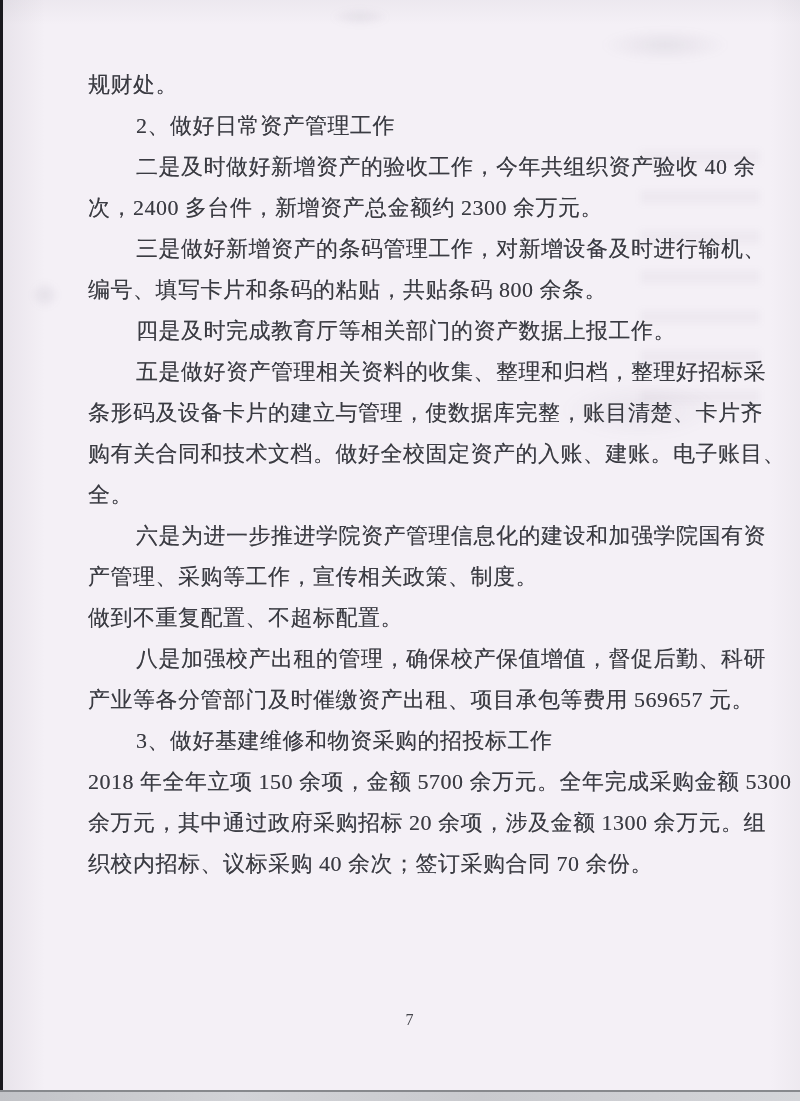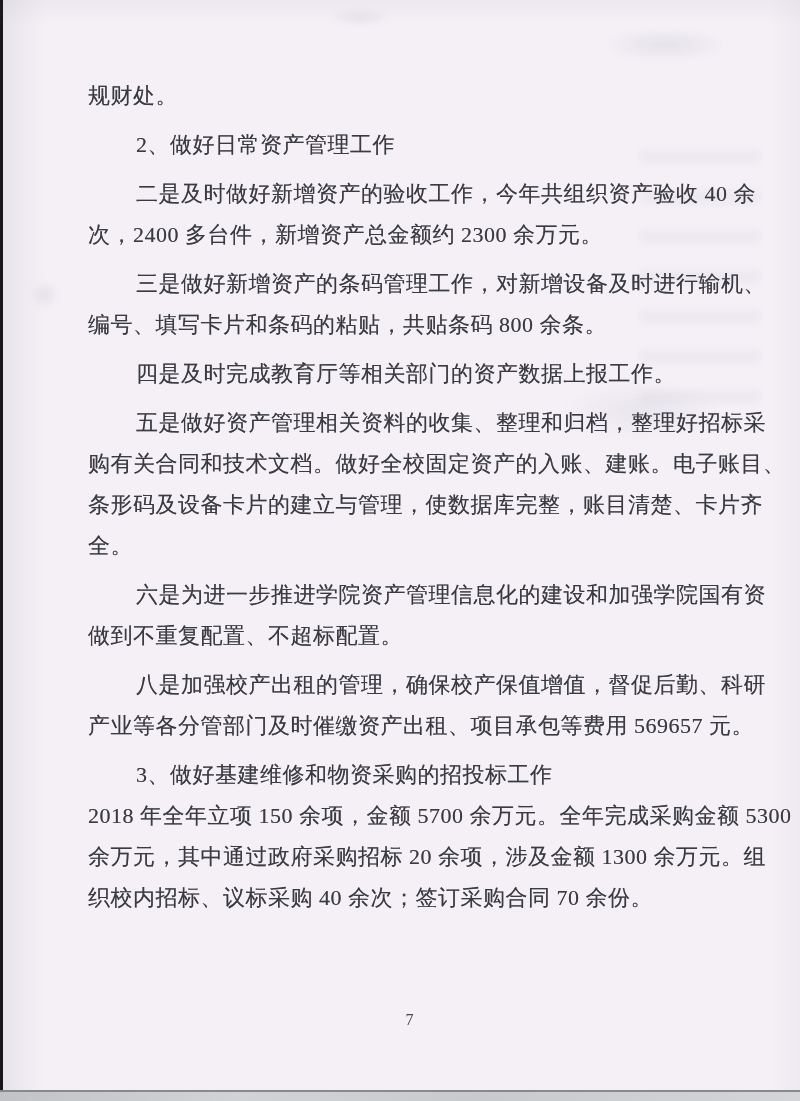--- a/index.html
+++ b/index.html
@@ -28,35 +28,34 @@
   .bottom-band {
     position: absolute;
     left: 0; bottom: 0;
     width: 100%; height: 9px;
     background: linear-gradient(90deg, #c2c3c7, #d2d3d7 30%, #c9cace 60%, #d4d5d9);
     border-top: 2px solid #87898d;
   }
   .content {
     position: absolute;
     left: 88px;
-    top: 75px;
+    top: 64px;
     width: 640px;
   }
   .line {
     height: 41px;
     line-height: 41px;
     font-size: 22px;
     color: #3a3b42;
     letter-spacing: 0.5px;
     white-space: nowrap;
     text-shadow: 0 0 0.6px rgba(58,59,66,0.55);
   }
   .line[data-indent="true"] {
     padding-left: 48px;
-    margin-top: 8px;
   }
   .page-number {
     position: absolute;
     top: 1011px;
     left: 10px;
     width: 100%;
     text-align: center;
     font-size: 16px;
     color: #46474d;
     letter-spacing: 1px;
@@ -93,24 +92,25 @@
 
   <div class="content">
     <div class="line" data-indent="false">规财处。</div>
     <div class="line" data-indent="true">2、做好日常资产管理工作</div>
     <div class="line" data-indent="true">二是及时做好新增资产的验收工作，今年共组织资产验收 40 余</div>
     <div class="line" data-indent="false">次，2400 多台件，新增资产总金额约 2300 余万元。</div>
     <div class="line" data-indent="true">三是做好新增资产的条码管理工作，对新增设备及时进行输机、</div>
     <div class="line" data-indent="false">编号、填写卡片和条码的粘贴，共贴条码 800 余条。</div>
     <div class="line" data-indent="true">四是及时完成教育厅等相关部门的资产数据上报工作。</div>
     <div class="line" data-indent="true">五是做好资产管理相关资料的收集、整理和归档，整理好招标采</div>
+    <div class="line" data-indent="false">条形码及设备卡片的建立与管理，使数据库完整，账目清楚、卡片齐</div>
     <div class="line" data-indent="false">购有关合同和技术文档。做好全校固定资产的入账、建账。电子账目、</div>
-    <div class="line" data-indent="false">条形码及设备卡片的建立与管理，使数据库完整，账目清楚、卡片齐</div>
     <div class="line" data-indent="false">全。</div>
     <div class="line" data-indent="true">六是为进一步推进学院资产管理信息化的建设和加强学院国有资</div>
+    <div class="line" data-indent="false">产管理、采购等工作，宣传相关政策、制度。</div>
     <div class="line" data-indent="false">做到不重复配置、不超标配置。</div>
     <div class="line" data-indent="true">八是加强校产出租的管理，确保校产保值增值，督促后勤、科研</div>
     <div class="line" data-indent="false">产业等各分管部门及时催缴资产出租、项目承包等费用 569657 元。</div>
     <div class="line" data-indent="true">3、做好基建维修和物资采购的招投标工作</div>
     <div class="line" data-indent="false">2018 年全年立项 150 余项，金额 5700 余万元。全年完成采购金额 5300</div>
     <div class="line" data-indent="false">余万元，其中通过政府采购招标 20 余项，涉及金额 1300 余万元。组</div>
     <div class="line" data-indent="false">织校内招标、议标采购 40 余次；签订采购合同 70 余份。</div>
   </div>
 
   <div class="page-number">7</div>

